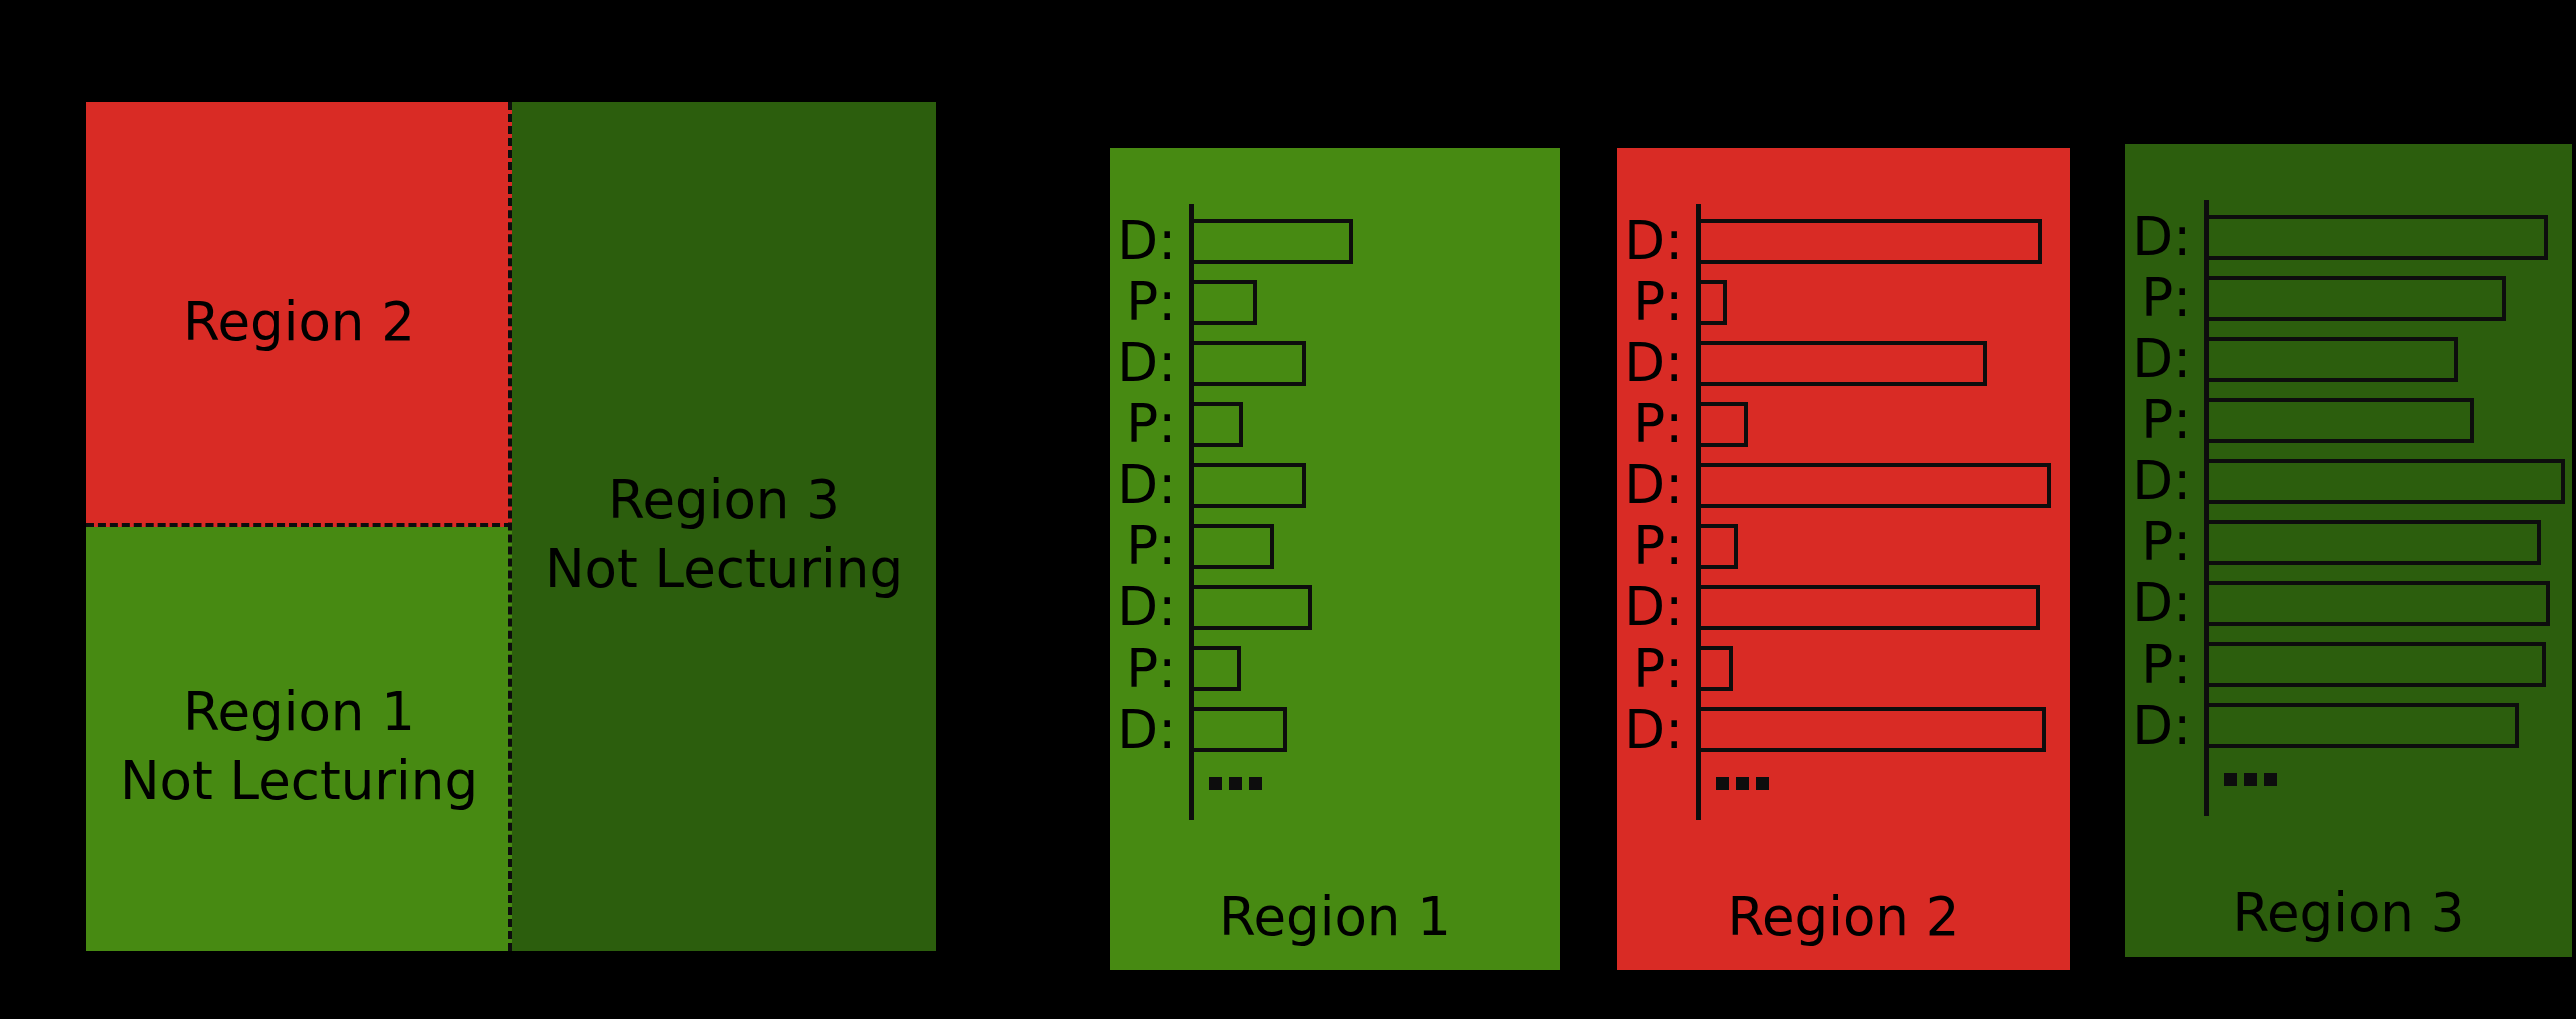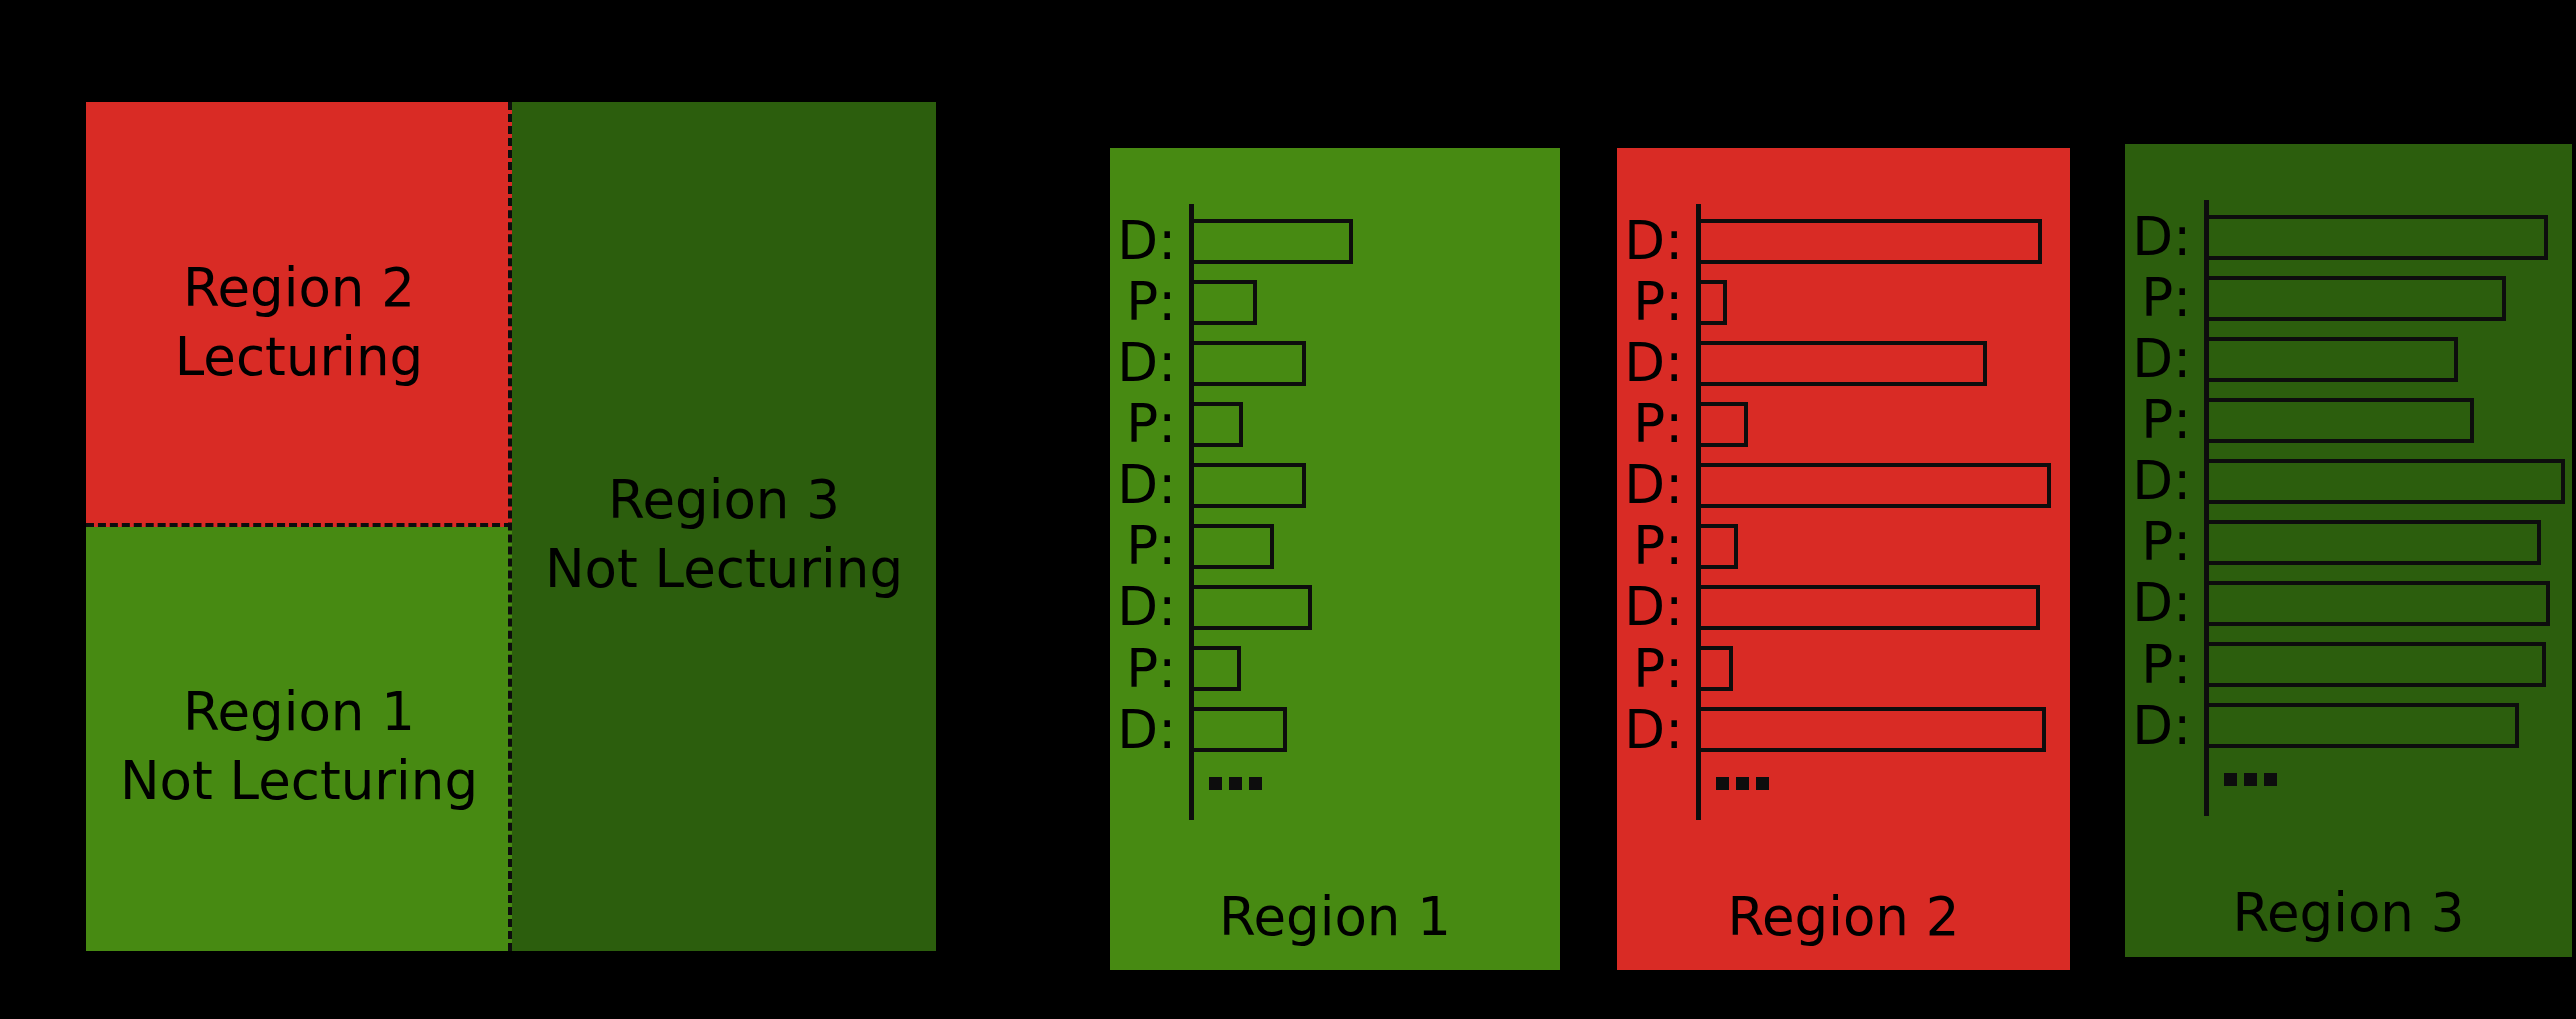--- a/index.html
+++ b/index.html
@@ -29,21 +29,20 @@
   .dot{width:13px;height:13px;background:#0d0d0d;}
   .panel-title{position:absolute;left:0;width:100%;text-align:center;top:740px;font-size:53px;line-height:57px;color:#000;}
 </style>
 </head>
 <body>
 
 <div class="floor-map">
   <div class="region" id="region2" style="background: rgb(217, 43, 37);">
     <div class="region-label">
       <div>Region 2</div>
-      <div>Lecturing</div>
     </div>
   </div>
   <div class="region" id="region1" style="background: rgb(71, 138, 18);">
     <div class="region-label">
       <div>Region 1</div>
       <div>Not Lecturing</div>
     </div>
   </div>
   <div class="region" id="region3" style="background: rgb(44, 94, 13);">
     <div class="region-label">

